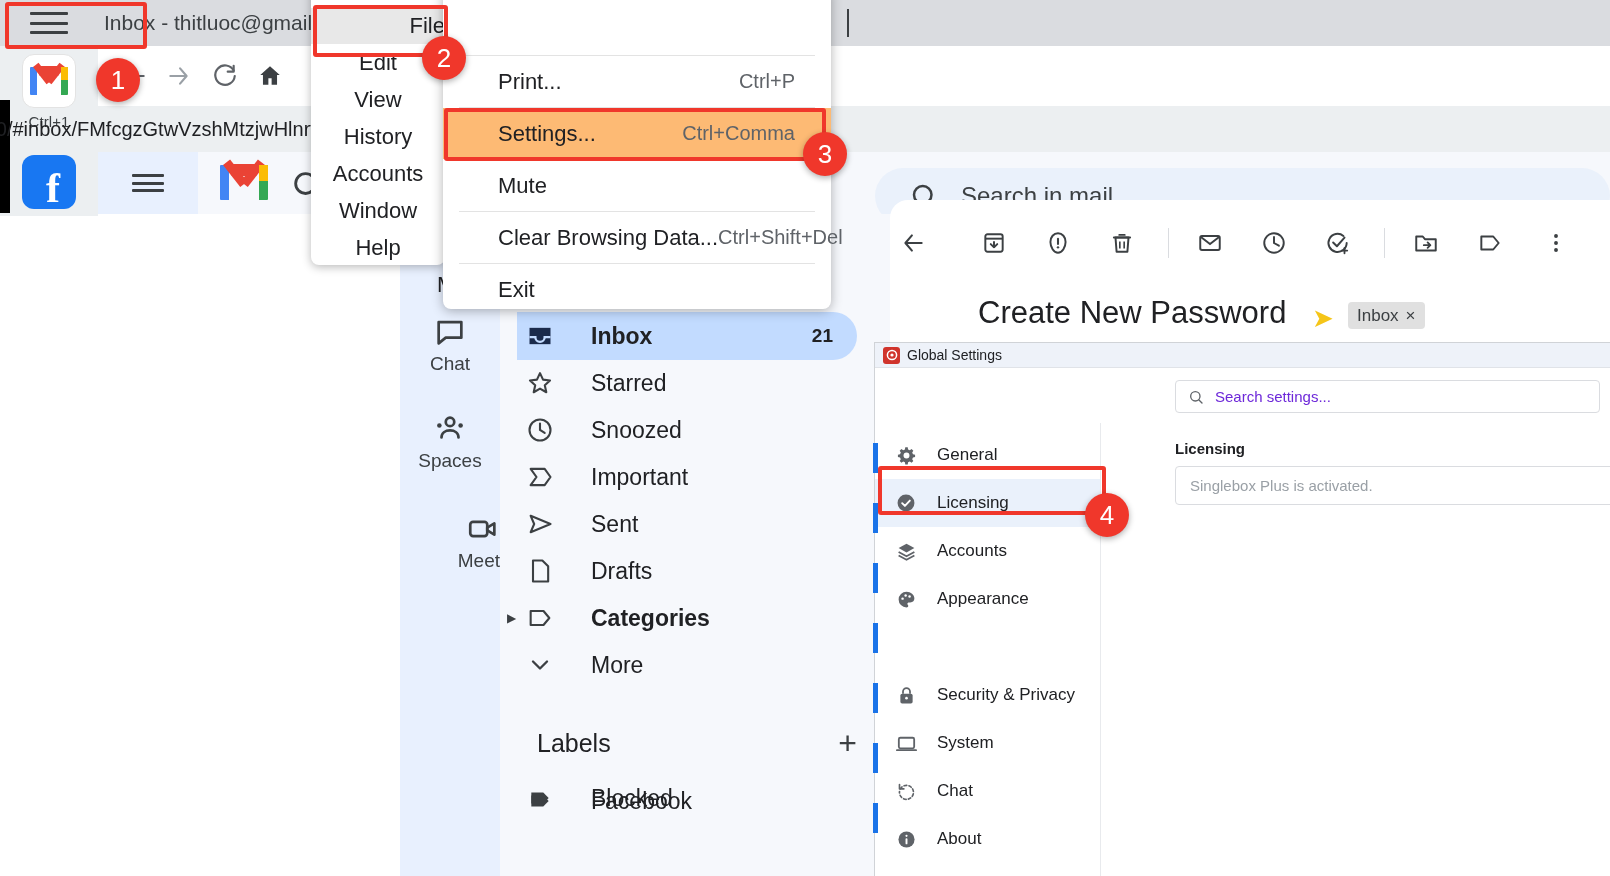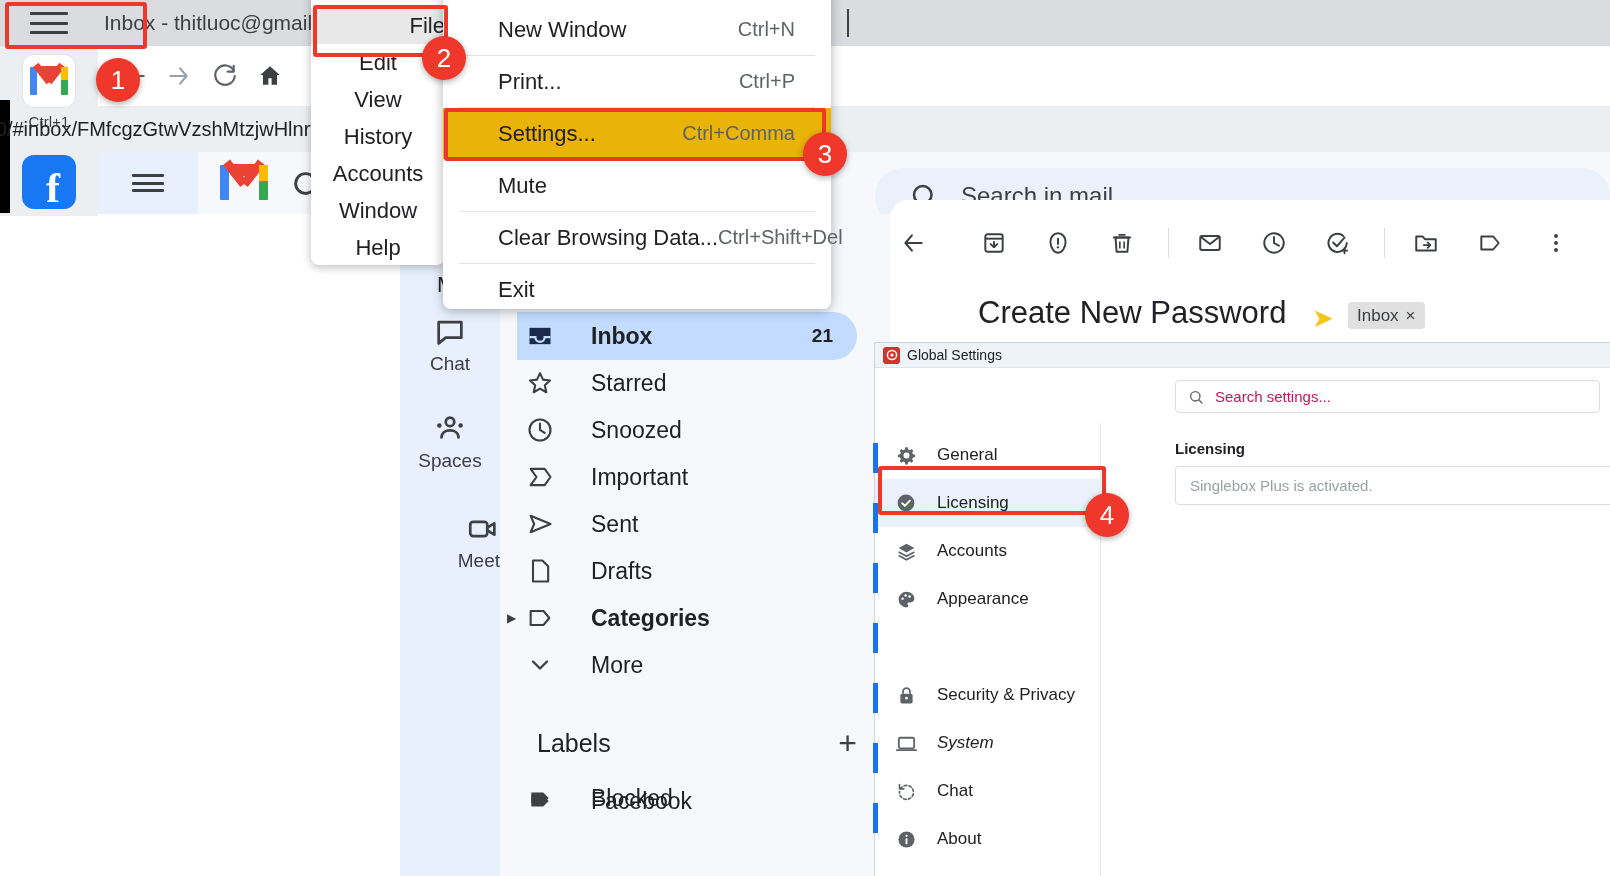--- a/index.html
+++ b/index.html
@@ -189,21 +189,21 @@
     width:17px;height:17px;border-radius:3px;background:#d0342c;
     display:flex;align-items:center;justify-content:center;
   }
   #set-searchrow{
     position:absolute;left:0;top:25px;width:735px;height:55px;border-bottom:1px solid #e8eaed;background:#fff;
   }
   #set-search{
     position:absolute;left:300px;top:12px;width:425px;height:33px;border:1px solid #dadce0;border-radius:4px;
     display:flex;align-items:center;padding-left:12px;box-sizing:border-box;cursor:text;background:#fff;
   }
-  #set-search .ph{font-size:15px;color:#be185d;margin-left:11px;}
+  #set-search .ph{font-size:15px;color:#6d28d9;margin-left:11px;}
   #set-sidebar{
     position:absolute;left:0;top:80px;width:225px;height:453px;background:#fff;
     border-right:1px solid #e8eaed;
   }
   .set-item{
     position:absolute;left:0;width:225px;height:48px;display:flex;align-items:center;cursor:pointer;
   }
   .set-item.active{background:#eaf1fb;}
   .set-item .si{width:62px;display:flex;align-items:center;justify-content:center;flex:0 0 62px;color:#5f6368;}
   .set-item .sl{font-size:17px;color:#202124;}
@@ -229,21 +229,21 @@
   .mm-item.hl{background:#e8e8e8;}
 
   
   #menu-sub{
     left:443px;top:-10px;width:388px;height:319px;background:#fff;
     border-radius:0 0 8px 8px;box-shadow:0 2px 12px rgba(0,0,0,.3);
   }
   .ms-item{
     position:absolute;left:0;width:388px;height:51px;display:flex;align-items:center;cursor:pointer;
   }
-  .ms-item.hl{background:#eab308;}
+  .ms-item.hl{background:#fdba74;}
   .ms-item .lbl{font-size:22px;color:#202124;padding-left:55px;white-space:nowrap;}
   .ms-item .acc{margin-left:auto;font-size:20px;color:#5f6368;padding-right:36px;white-space:nowrap;}
   .ms-sep{position:absolute;left:16px;width:356px;height:1px;background:#e3e3e3;}
 
   
   .hl-box{position:absolute;border:4px solid #f0372b;border-radius:3px;box-sizing:border-box;pointer-events:none;}
   .num-badge{
     position:absolute;width:44px;height:44px;border-radius:50%;background:#f0372b;color:#fff;
     display:flex;align-items:center;justify-content:center;font-size:26px;
     box-shadow:0 2px 6px rgba(0,0,0,.32);
@@ -670,21 +670,21 @@
       <span class="si">
         <svg width="21" height="21" viewBox="0 0 24 24">
             <rect x="5" y="10" width="14" height="11" rx="2" fill="#5f6368"></rect>
             <path d="M8 10V7.5a4 4 0 0 1 8 0V10" fill="none" stroke="#5f6368" stroke-width="2"></path>
             <circle cx="12" cy="15" r="1.5" fill="#fff"></circle>
           </svg>
       </span>
       <span class="sl">Security &amp; Privacy</span>
     </div>
 
-    <div class="set-item" style="top:296px;font-style:italic;">
+    <div class="set-item" style="top:296px;">
       <span class="si">
         <svg width="23" height="23" viewBox="0 0 24 24">
             <rect x="4" y="6" width="16" height="11" rx="1.6" fill="none" stroke="#5f6368" stroke-width="1.9"></rect>
             <path d="M2 19h20" stroke="#5f6368" stroke-width="1.9" stroke-linecap="round"></path>
           </svg>
       </span>
       <span class="sl">System</span>
     </div>
 
     <div class="set-item" style="top:344px;">
@@ -745,24 +745,20 @@
   </div>
   <div class="mm-item" style="top:205px;">
     <span>Window</span>
   </div>
   <div class="mm-item" style="top:242px;">
     <span>Help</span>
   </div>
 </div>
 
 <div class="abs" id="menu-sub">
-  <div class="ms-item" style="top:14px;">
-    <span class="lbl">New Window</span>
-    <span class="acc">Ctrl+N</span>
-  </div>
   <div class="ms-sep" style="top:65px;"></div>
 
   <div class="ms-item" style="top:66px;">
     <span class="lbl">Print...</span>
     <span class="acc">Ctrl+P</span>
   </div>
   <div class="ms-sep" style="top:117px;"></div>
 
   <div class="ms-item hl" style="top:118px;">
     <span class="lbl">Settings...</span>

